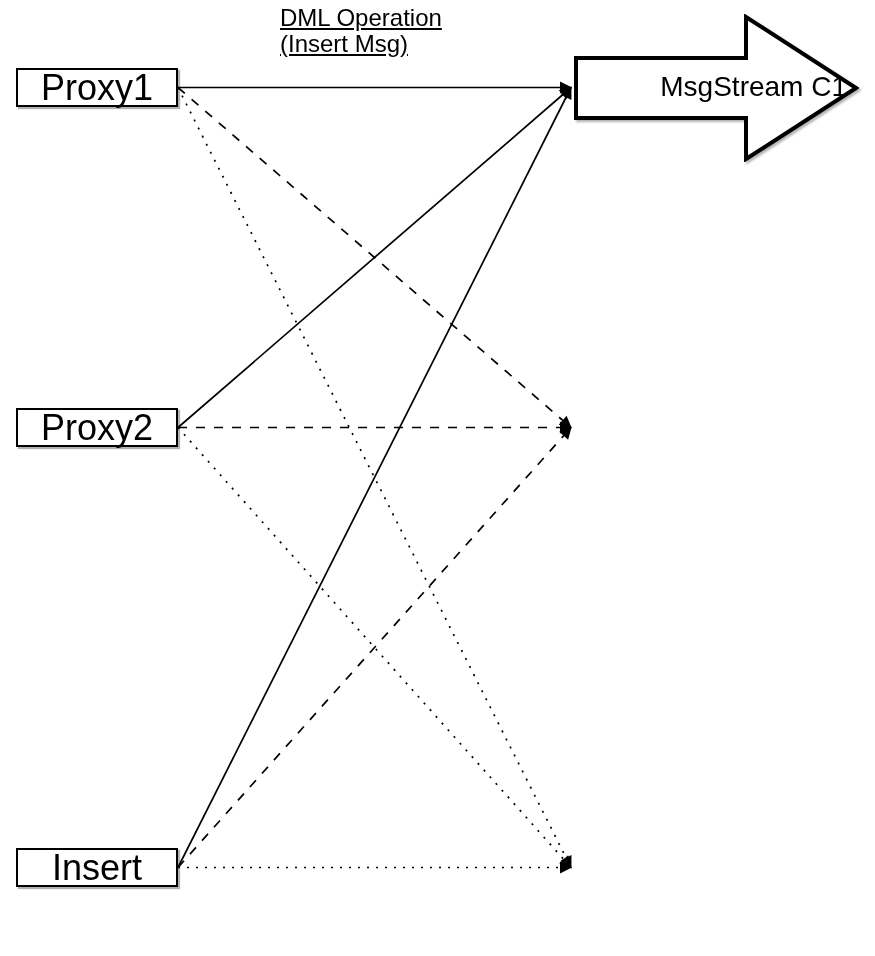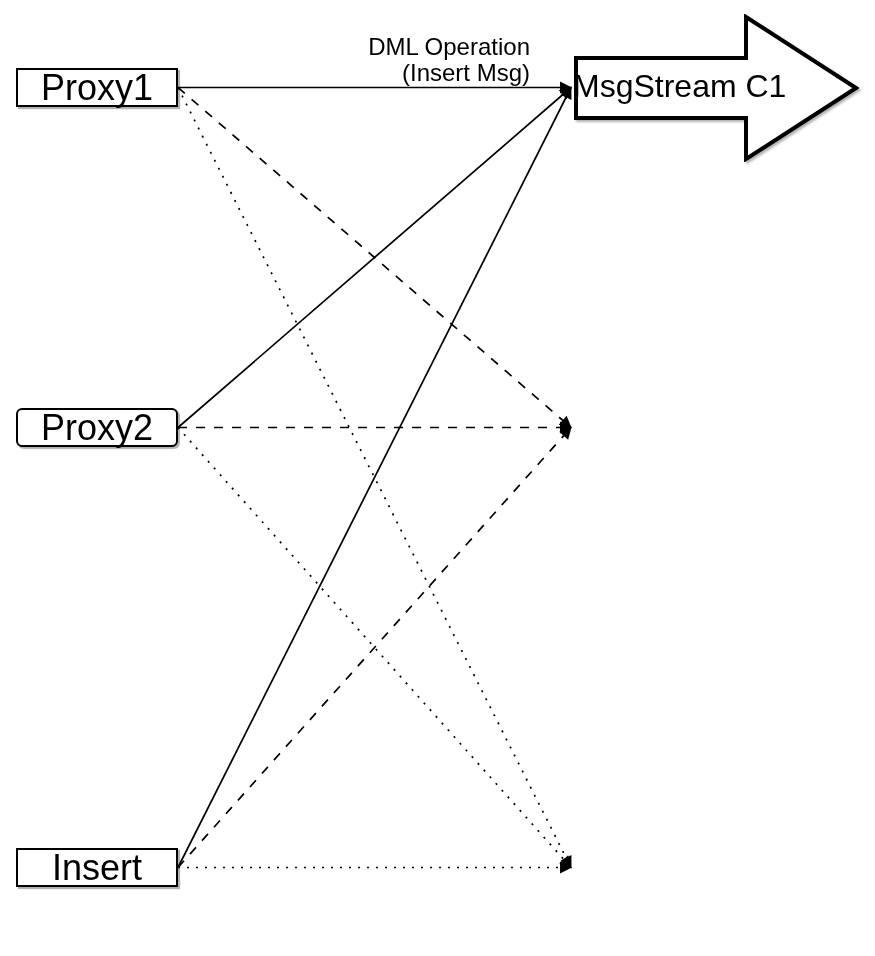--- a/index.html
+++ b/index.html
@@ -21,37 +21,38 @@
   }
   #edges {
     position: absolute; left: 0; top: 0;
     width: 875px; height: 956px;
   }
   .edge { stroke: var(--stroke); stroke-width: 1.7; fill: none; }
   .edge.dashed { stroke-dasharray: 9 9; }
   .edge.dotted { stroke-dasharray: 2 7; }
   .diagram-title {
     position: absolute;
-    left: 280px; top: 34px; width: 250px;
-    text-align: right;
+    left: 280px; top: 5px; width: 250px;
+    text-align: left;
     font-size: 24px; line-height: 26px;
     color: var(--stroke);
     white-space: nowrap;
+    text-decoration: underline;
   }
   .proxy-box {
     position: absolute;
     left: 16px; width: 162px; height: 39px;
     background: var(--fill);
     border: 2px solid var(--stroke);
     box-shadow: 2px 2px 1px rgba(0,0,0,0.30);
     display: flex; align-items: center; justify-content: center;
     font-size: 36px; color: var(--stroke);
   }
   .proxy-box.p1 { top: 68px; }
-  .proxy-box.p2 { top: 408px; border-radius: 6px; }
+  .proxy-box.p2 { top: 408px; }
   .proxy-box.pk { top: 848px; }
   .stream {
     position: absolute;
     left: 573px; width: 286px; height: 148px;
   }
   .stream.s1 { top: 14px; }
   .stream.s2 { top: 354px; }
   .stream.sn { top: 794px; }
   .stream svg {
     position: absolute; left: 0; top: 0;
@@ -61,22 +62,22 @@
   .stream .arrow-shape {
     fill: var(--fill);
     stroke: var(--stroke);
     stroke-width: 4;
     stroke-miterlimit: 10;
   }
   .stream-label {
     position: absolute;
     left: 0; right: 12px; top: 50%;
     transform: translateY(-54%);
-    text-align: left;
-    font-size: 32px; color: var(--stroke);
+    text-align: right;
+    font-size: 28px; color: var(--stroke);
     white-space: nowrap;
   }
 </style>
 </head>
 <body>
 
 <div class="canvas">
 
   <svg id="edges" viewBox="0 0 875 956" xmlns="http://www.w3.org/2000/svg">
     <defs>

